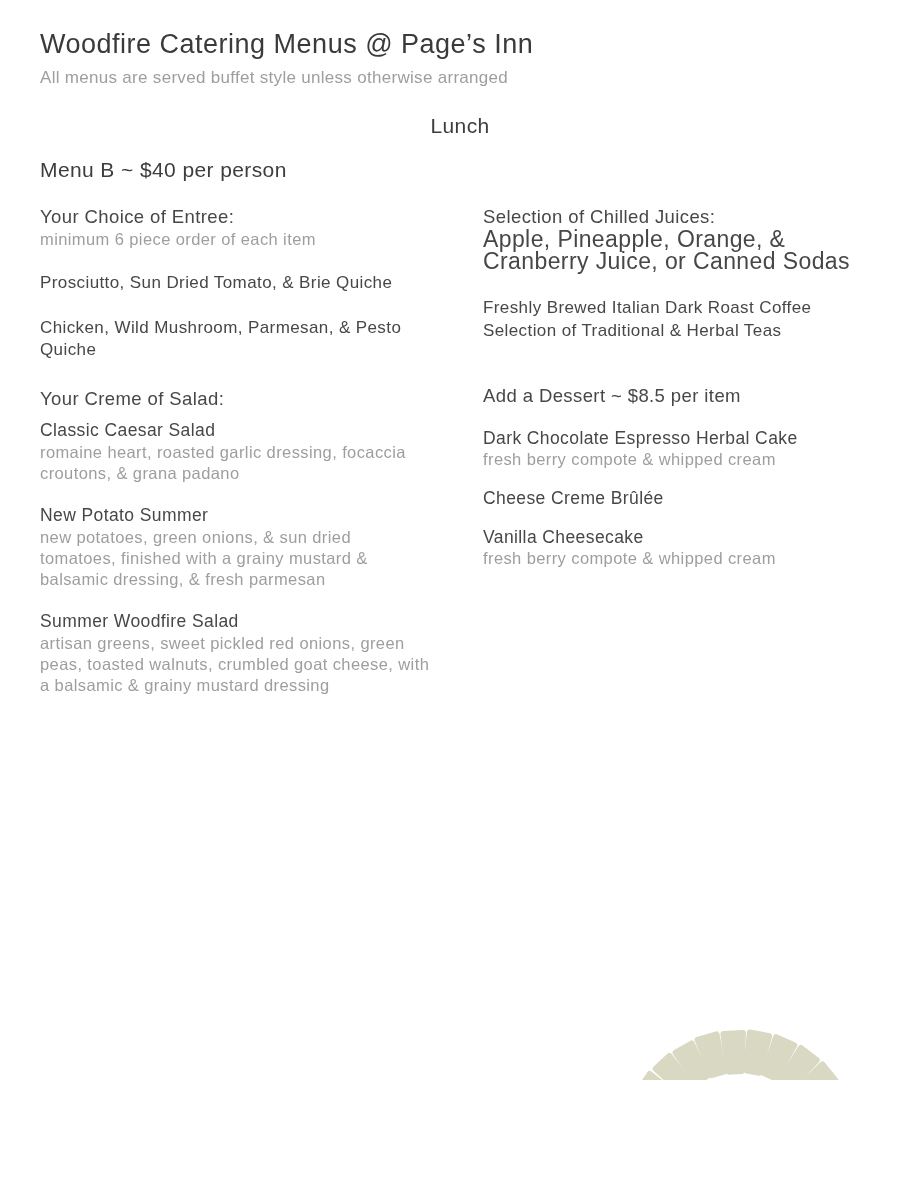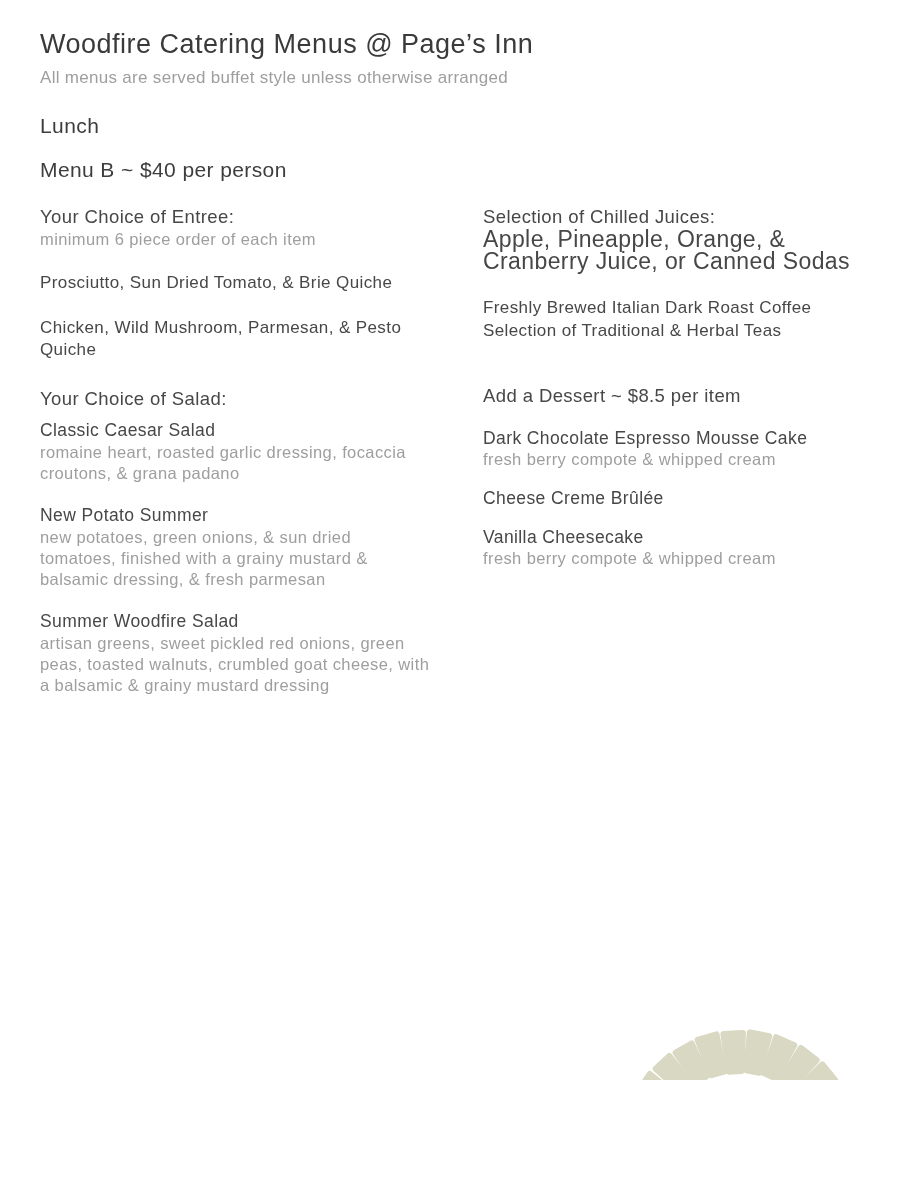--- a/index.html
+++ b/index.html
@@ -28,20 +28,21 @@
     color: #9e9e9e;
     letter-spacing: 0.3px;
     line-height: 22px;
   }
   .meal-heading {
     margin-top: 24px;
     font-size: 21px;
     color: #3d3d3d;
     letter-spacing: 0.4px;
     line-height: 26px;
+    text-align: center;
   }
   .menu-name {
     margin-top: 18px;
     font-size: 21px;
     color: #3d3d3d;
     letter-spacing: 0.4px;
     line-height: 26px;
   }
   .columns { display: flex; margin-top: 22px; justify-content: center; }
   .col-left  { width: 390px; margin-right: 53px; flex: none; }
@@ -136,21 +137,21 @@
 
     <div class="col-left">
       <div>
         <div class="section-heading">Your Choice of Entree:</div>
         <div class="section-note">minimum 6 piece order of each item</div>
         <div class="entree-item">Prosciutto, Sun Dried Tomato, &amp; Brie Quiche</div>
         <div class="entree-item">Chicken, Wild Mushroom, Parmesan, &amp; Pesto Quiche</div>
       </div>
 
       <div>
-        <div class="section-heading salad-heading">Your Choice of Salad:</div>
+        <div class="section-heading salad-heading">Your Creme of Salad:</div>
 
         <div class="menu-subitem">
           <div class="item-name">Classic Caesar Salad</div>
           <div class="item-desc">romaine heart, roasted garlic dressing, focaccia croutons, &amp; grana padano</div>
         </div>
 
         <div class="menu-subitem">
           <div class="item-name">New Potato Summer</div>
           <div class="item-desc">new potatoes, green onions, &amp; sun dried tomatoes, finished with a grainy mustard &amp; balsamic dressing, &amp; fresh parmesan</div>
         </div>
@@ -170,21 +171,21 @@
           <div>Freshly Brewed Italian Dark Roast Coffee</div>
           <div>Selection of Traditional &amp; Herbal Teas</div>
         </div>
       </div>
 
       <div>
         <div class="section-heading dessert-heading">Add a Dessert ~ $8.5 per item</div>
         <div class="desserts">
 
           <div class="dessert-item">
-            <div class="item-name">Dark Chocolate Espresso Mousse Cake</div>
+            <div class="item-name">Dark Chocolate Espresso Herbal Cake</div>
             <div class="item-desc">fresh berry compote &amp; whipped cream</div>
           </div>
 
           <div class="dessert-item">
             <div class="item-name">Cheese Creme Brûlée</div>
           </div>
 
           <div class="dessert-item">
             <div class="item-name">Vanilla Cheesecake</div>
             <div class="item-desc">fresh berry compote &amp; whipped cream</div>

